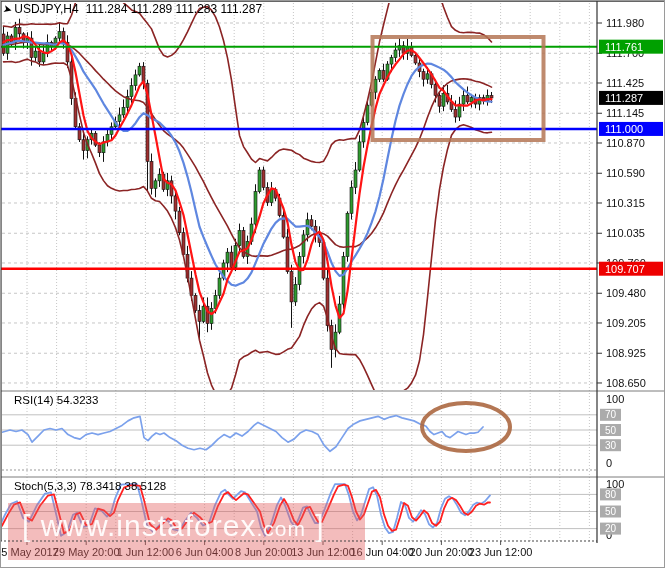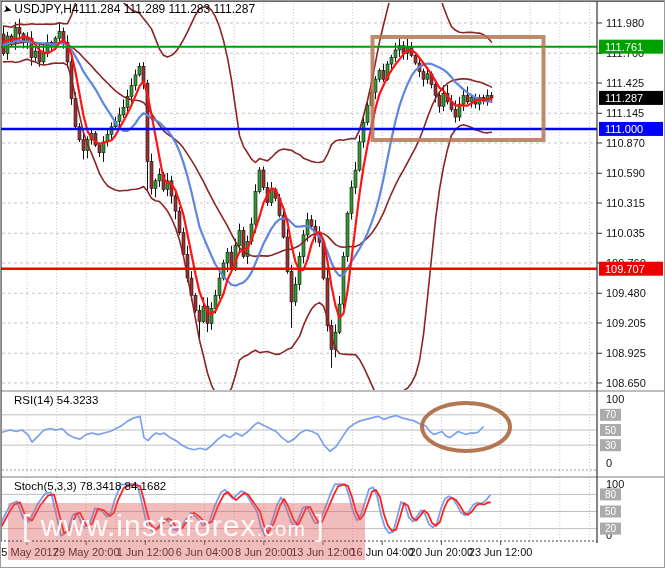--- a/index.html
+++ b/index.html
@@ -1,21 +1,21 @@
 <!DOCTYPE html>
 <html><head>
 <meta charset="utf-8">
 <style>
   html,body{margin:0;padding:0;background:#e8e8e8;}
   .window{position:relative;width:665px;height:568px;background:#fff;overflow:hidden;
           font-family:"Liberation Sans","DejaVu Sans",sans-serif;}
   svg{position:absolute;left:0;top:0;}
   .chart-title{position:absolute;left:3px;top:2px;font-size:12px;color:#000;white-space:nowrap;z-index:5;}
   .chart-title .cursor{display:inline-block;transform:rotate(14deg);font-size:11px;margin-right:2px;}
-  .chart-title .quotes{}
+  .chart-title .quotes{margin-left:7px;}
   .ind-label{position:absolute;left:14px;font-size:11.5px;color:#000;z-index:5;white-space:nowrap;}
   .rsi-label{top:394px;}
   .stoch-label{top:480px;}
   .watermark{position:absolute;left:22px;top:509px;z-index:6;color:rgba(255,255,255,0.93);
              font-size:30px;letter-spacing:1px;white-space:nowrap;pointer-events:none;}
   .watermark .tld{font-size:21px;}
   text.ax{font-family:"Liberation Sans","DejaVu Sans",sans-serif;font-size:11px;fill:#111;}
   text.badge{font-family:"Liberation Sans","DejaVu Sans",sans-serif;font-size:11px;fill:#fff;}
   text.lvl{font-family:"Liberation Sans","DejaVu Sans",sans-serif;font-size:10px;fill:#fff;}
 </style>
@@ -421,16 +421,16 @@
         <rect x="599" y="261.7113000000011" width="64" height="14" fill="#EE0000"></rect>
         <text x="605" y="272.7113000000011" class="badge">109.707</text>
       </g>
     </svg>
 
   <div class="chart-title">
     <span class="cursor">➤</span><span>USDJPY,H4</span><span class="quotes">111.284 111.289 111.283 111.287</span>
   </div>
 
   <div class="ind-label rsi-label">RSI(14) 54.3233</div>
-  <div class="ind-label stoch-label">Stoch(5,3,3) 78.3418 84.1682</div>
+  <div class="ind-label stoch-label">Stoch(5,3,3) 78.3418 38.5128</div>
 
   <div class="watermark"><span>[ </span><span>www.instaforex</span><span class="tld">.com</span><span> ]</span></div>
 </div>
 
 </body></html>

